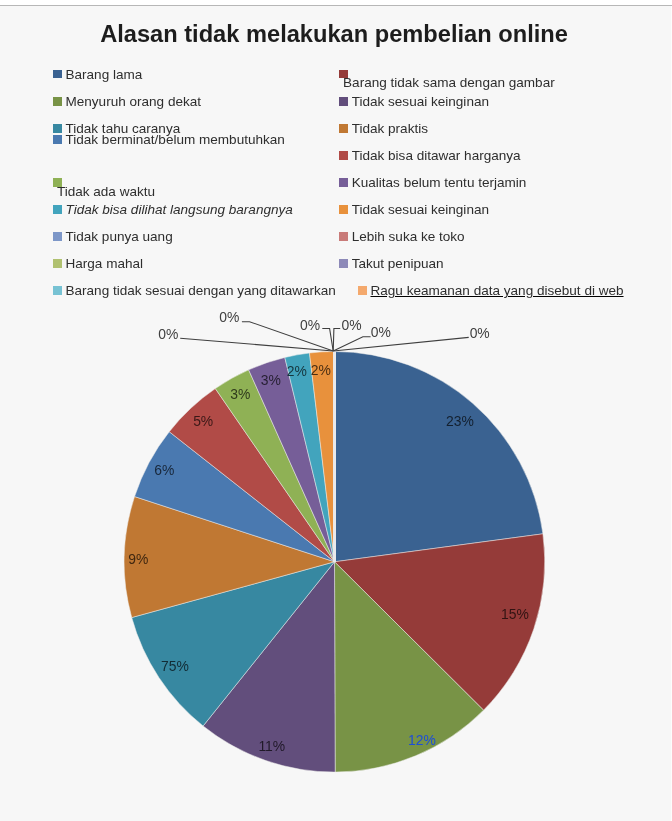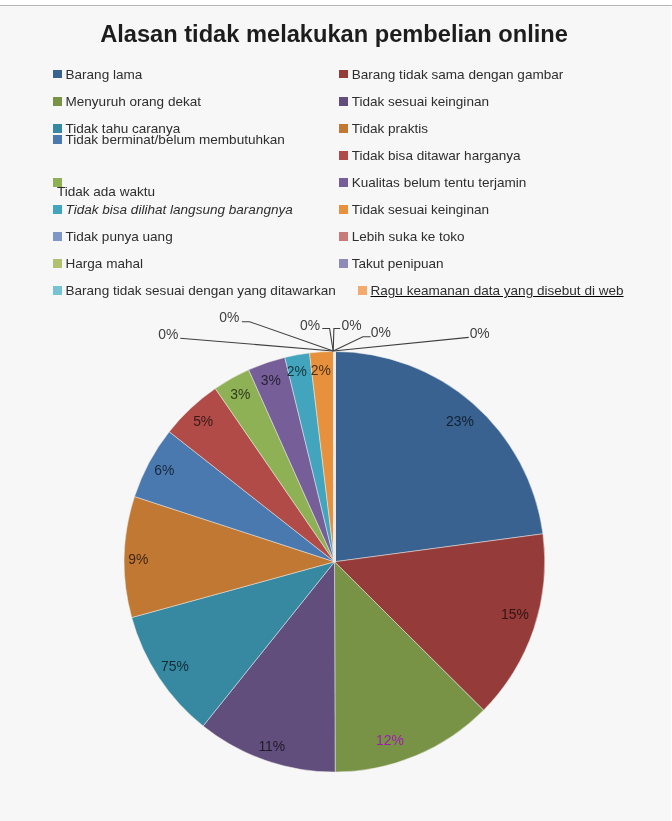--- a/index.html
+++ b/index.html
@@ -32,21 +32,21 @@
 <div id="page">
   <div id="plate"></div>
   <div id="topline"></div>
   <div id="rightedge"></div>
   <div id="title">Alasan tidak melakukan pembelian online</div>
   <div id="legend">
       <div class="legend-item" style="left: 53px; top: 69.5px;">
         <span class="legend-swatch" style="background: rgb(58, 98, 145);"></span>
         <span class="legend-label">Barang lama</span>
       </div>
-      <div class="legend-item" style="left: 339.2px; top: 69.5px;">
+      <div class="legend-item" style="left: 339.2px; top: 69.5px; flex-direction: column;">
         <span class="legend-swatch" style="background: rgb(149, 59, 57);"></span>
         <span class="legend-label">Barang tidak sama dengan gambar</span>
       </div>
       <div class="legend-item" style="left: 53px; top: 96.6px;">
         <span class="legend-swatch" style="background: rgb(120, 147, 70);"></span>
         <span class="legend-label">Menyuruh orang dekat</span>
       </div>
       <div class="legend-item" style="left: 339.2px; top: 96.6px;">
         <span class="legend-swatch" style="background: rgb(98, 78, 124);"></span>
         <span class="legend-label">Tidak sesuai keinginan</span>
@@ -130,21 +130,21 @@
       <polyline points="180.2,338.2 333.2,351" fill="none" stroke="#3f3f3f" stroke-width="1.1"></polyline>
       <polyline points="241.9,321.7 249.5,321.7 333.2,351" fill="none" stroke="#3f3f3f" stroke-width="1.1"></polyline>
       <polyline points="322.3,328.5 329.6,328.5 333.2,351" fill="none" stroke="#3f3f3f" stroke-width="1.1"></polyline>
       <polyline points="340.2,328.5 333.9,328.5 333.2,351" fill="none" stroke="#3f3f3f" stroke-width="1.1"></polyline>
       <polyline points="370.6,336.7 362.9,336.7 333.2,351" fill="none" stroke="#3f3f3f" stroke-width="1.1"></polyline>
       <polyline points="468.7,337.4 333.2,351" fill="none" stroke="#3f3f3f" stroke-width="1.1"></polyline>
     </svg>
   <div id="pctlayer">
       <div class="pct" style="left: 459.9px; top: 420.8px; color: rgb(19, 32, 47);">23%</div>
       <div class="pct" style="left: 515px; top: 614px; color: rgb(49, 19, 18);">15%</div>
-      <div class="pct" style="left: 390px; top: 740.4px; color: #a21caf;">12%</div>
+      <div class="pct" style="left: 422px; top: 740.4px; color: #1d4ed8;">12%</div>
       <div class="pct" style="left: 271.8px; top: 745.5px; color: rgb(32, 25, 40);">11%</div>
       <div class="pct" style="left: 175px; top: 666.2px; color: rgb(18, 44, 53);">75%</div>
       <div class="pct" style="left: 138.4px; top: 558.8px; color: rgb(63, 39, 16);">9%</div>
       <div class="pct" style="left: 164.3px; top: 470.4px; color: rgb(24, 39, 58);">6%</div>
       <div class="pct" style="left: 203.2px; top: 421.2px; color: rgb(58, 24, 23);">5%</div>
       <div class="pct" style="left: 240.3px; top: 394px; color: rgb(47, 58, 28);">3%</div>
       <div class="pct" style="left: 270.8px; top: 379.5px; color: rgb(38, 31, 50);">3%</div>
       <div class="pct" style="left: 296.8px; top: 370.8px; color: rgb(21, 54, 62);">2%</div>
       <div class="pct" style="left: 320.8px; top: 369.5px; color: rgb(76, 47, 19);">2%</div>
       <div class="pct" style="left: 168.4px; top: 333.7px; color: rgb(63, 63, 63);">0%</div>

